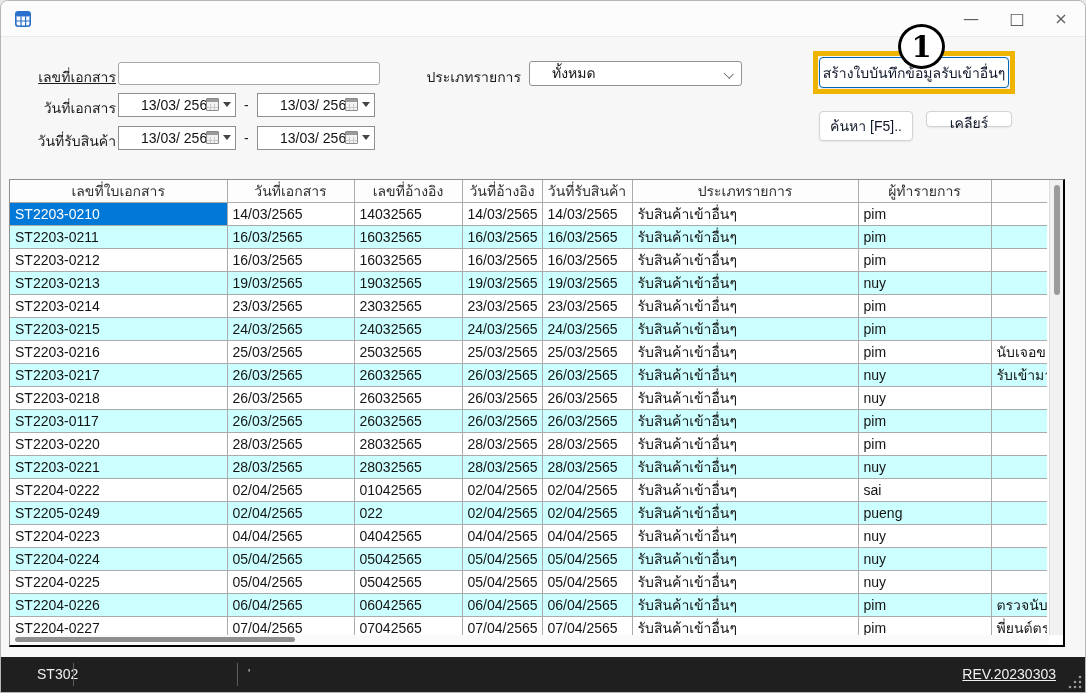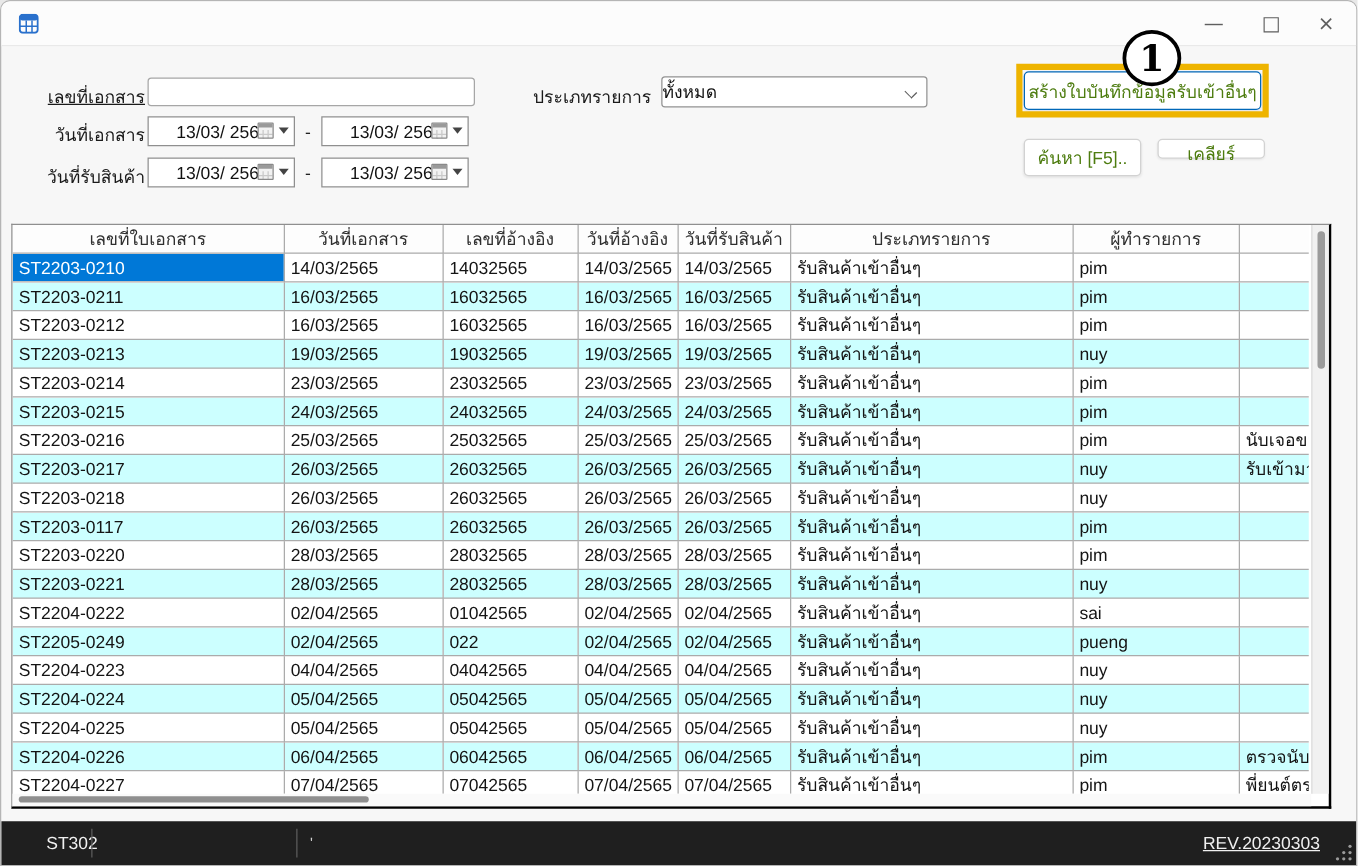--- a/index.html
+++ b/index.html
@@ -39,21 +39,21 @@
   }
   .txt-input {
     position:absolute; left:117px; top:61px; width:262px; height:23px;
     background:#fff; border:1px solid #a6a6a6; border-radius:3px;
     font-size:14px; padding:0 6px; color:#111;
     font-family:inherit;
   }
   .combo {
     position:absolute; left:528px; top:60px; width:213px; height:25px;
     background:#fff; border:1px solid #929292; border-radius:3px;
-    font-size:14px; line-height:23px; padding-left:0; color:#111;
+    font-size:14px; line-height:23px; padding-left:22px; color:#111;
     cursor:default;
   }
   .combo .chev {
     position:absolute; right:9px; top:8px; width:8px; height:8px;
     border-right:1.5px solid #5a5a5a; border-bottom:1.5px solid #5a5a5a;
     transform:rotate(45deg) scale(1,0.8); transform-origin:60% 60%;
   }
   .datepicker {
     position:absolute; width:118px; height:24px;
     background:#fff; border:1px solid #8f8f8f;
@@ -71,21 +71,21 @@
       #f2f2f2;
   }
   .dd-arrow {
     width:0; height:0; border-left:4px solid transparent;
     border-right:4px solid transparent; border-top:5px solid #444;
   }
   .range-dash { position:absolute; font-size:14px; color:#222; }
   
   .btn {
     position:absolute; background:#fff; border:1px solid #d2d2d2; border-radius:4px;
-    font-size:14px; color:#4d7c0f; text-align:center;
+    font-size:14px; color:#0f172a; text-align:center;
     box-shadow:0 1px 2px rgba(0,0,0,0.07);
     font-family:inherit; cursor:default;
   }
   .btn-create {
     left:818px; top:56px; width:190px; height:31px;
     border:1px solid #0067b8;
   }
   .btn-search { left:818px; top:110px; width:94px; height:30px; }
   .btn-clear  { left:925px; top:110px; width:86px; height:16px; }
   .highlight-box {

